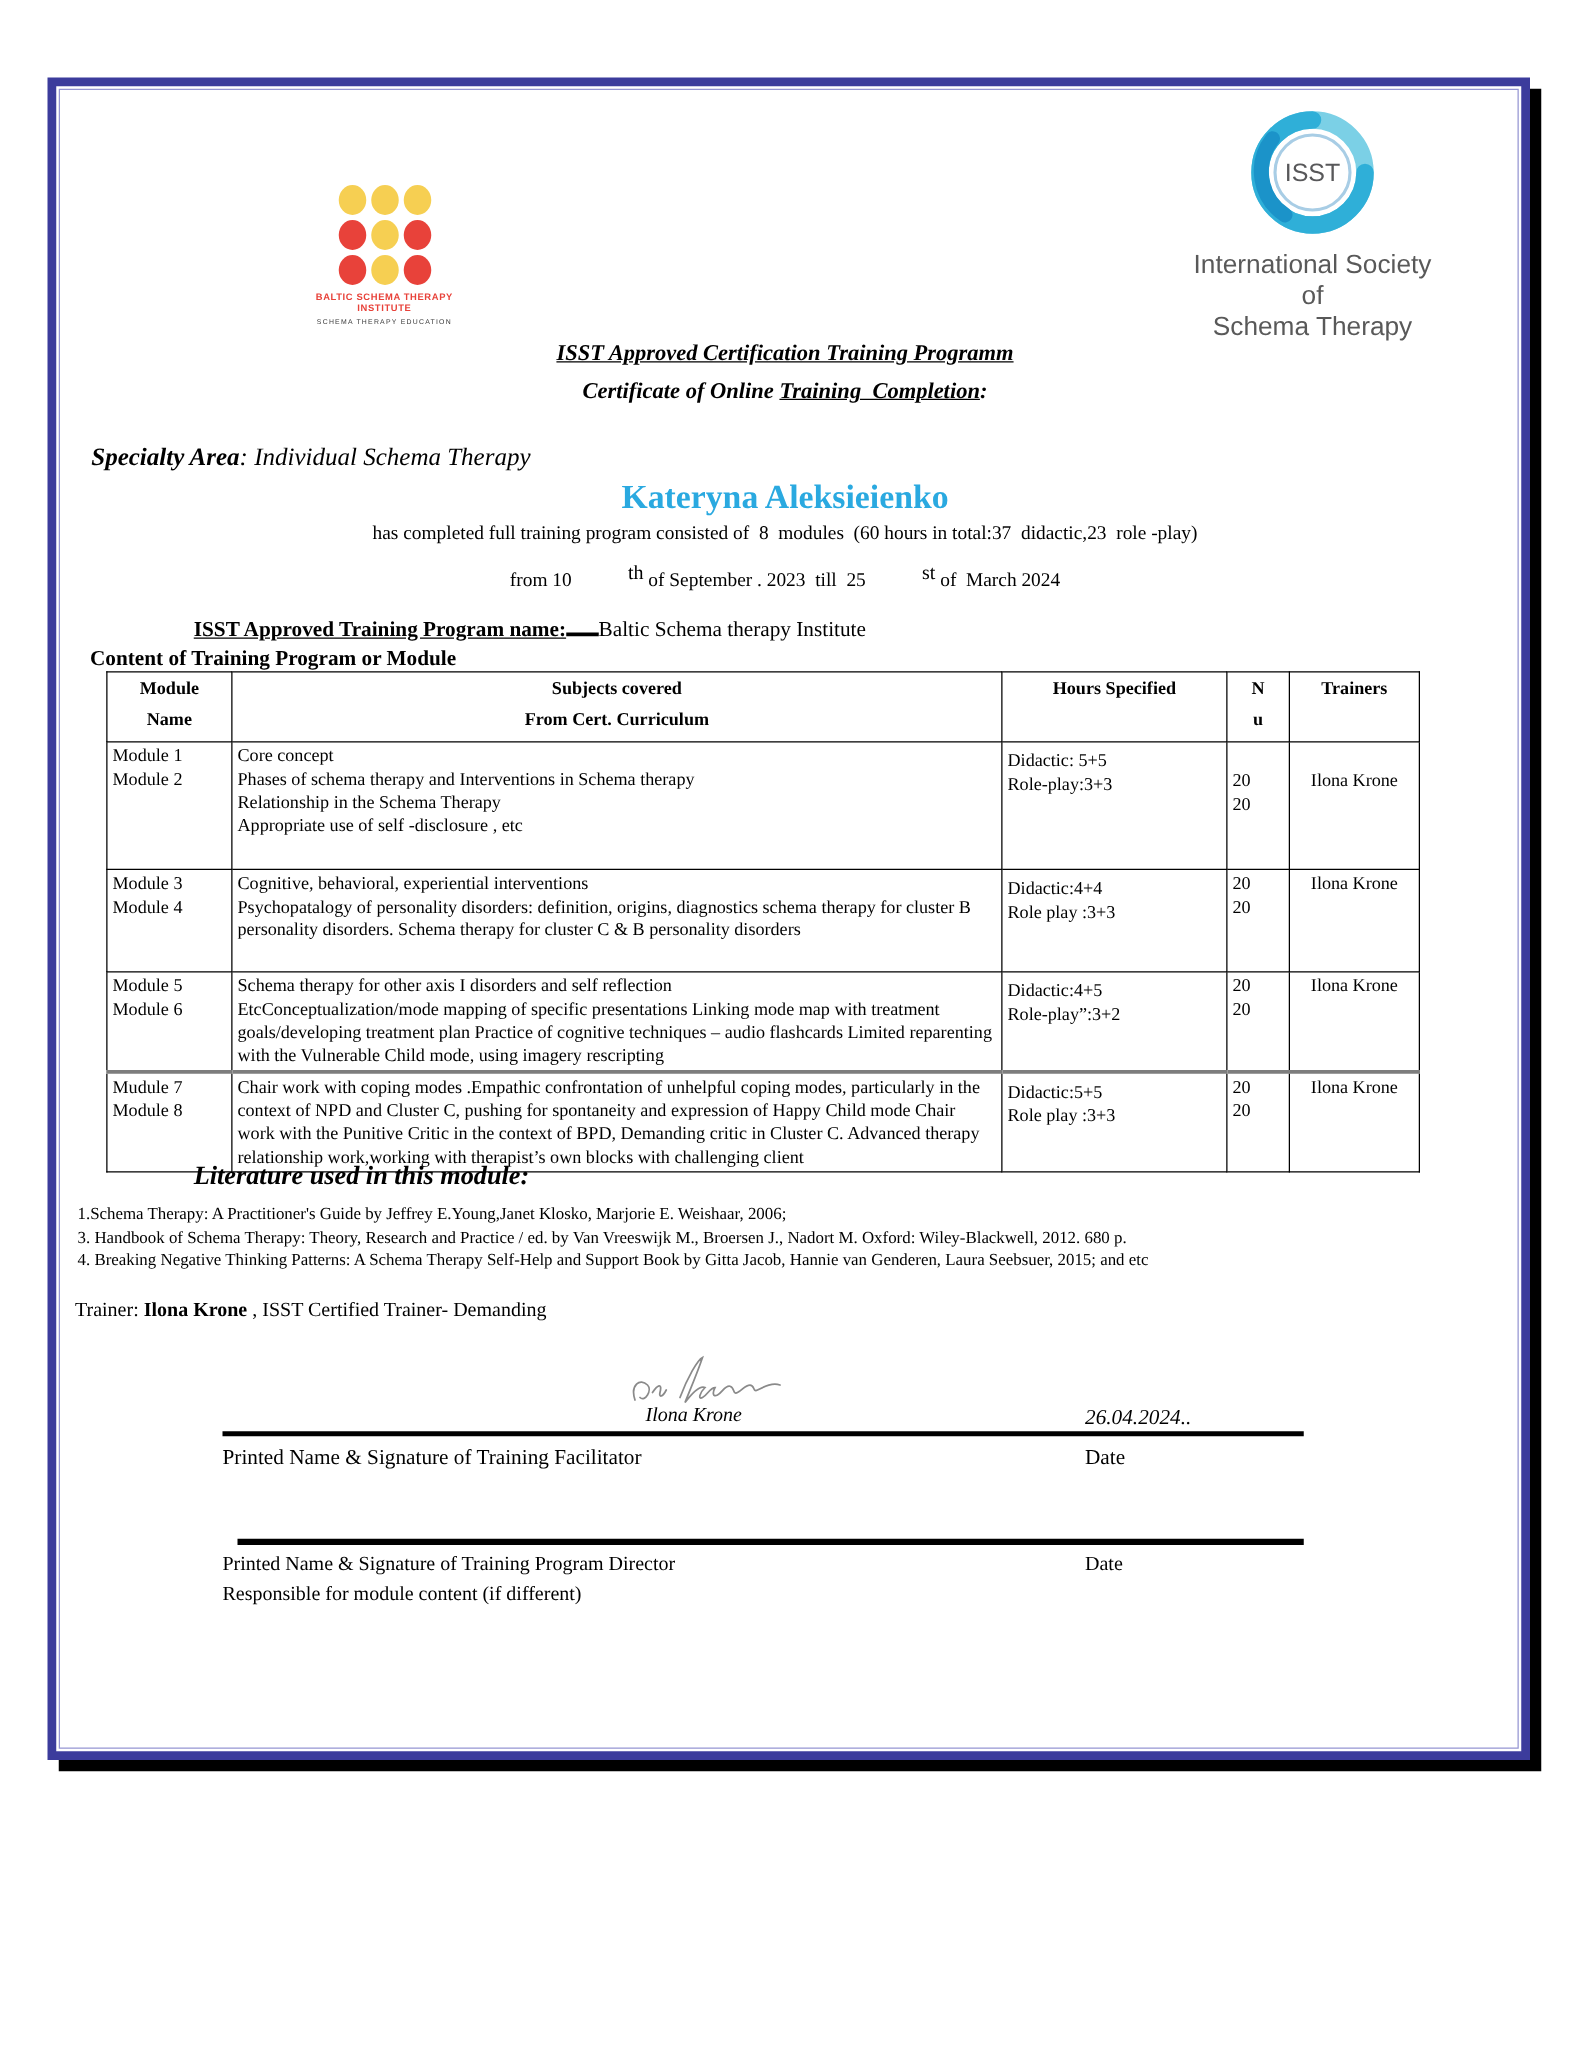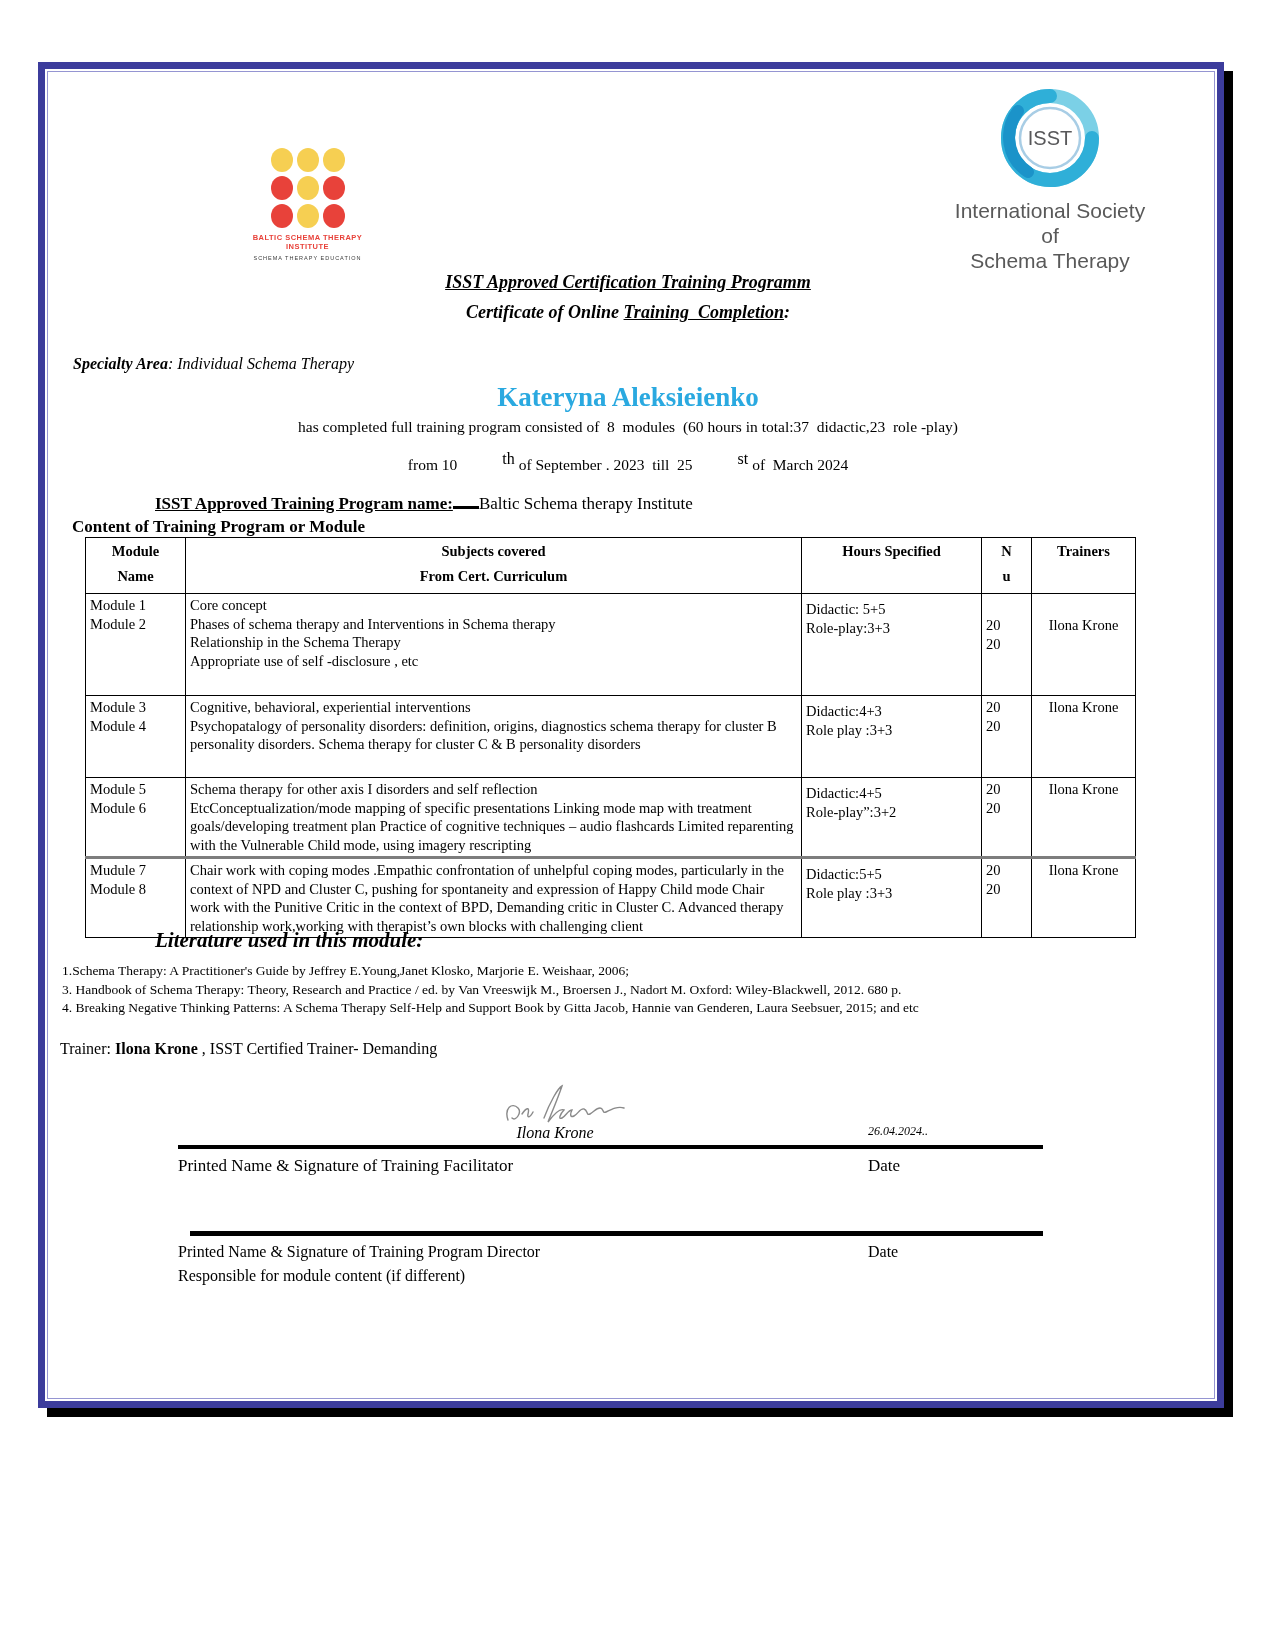--- a/index.html
+++ b/index.html
@@ -25,21 +25,21 @@
   .isst { left:945px; top:86px; width:210px; text-align:center; }
   .isst-caption { margin-top:4px; font-family:"Liberation Sans", sans-serif; font-size:21px;
                   color:#595959; line-height:25px; }
 
   .title1 { left:88px; top:272px; width:1080px; text-align:center; font-size:18px;
             font-weight:bold; font-style:italic; text-decoration:underline; }
   .title2 { left:88px; top:302px; width:1080px; text-align:center; font-size:18px;
             font-weight:bold; font-style:italic; }
   .title2 .u { text-decoration:underline; }
 
-  .specialty { left:73px; top:355px; font-size:16px; font-style:italic;text-align:right; }
+  .specialty { left:73px; top:355px; font-size:20px; font-style:italic;text-align:right; }
   .specialty .lbl { font-weight:bold; }
 
   .recipient { left:88px; top:382px; width:1080px; text-align:center;
                font-size:27px; font-weight:bold; }
 
   .bodyline1 { left:88px; top:418px; width:1080px; text-align:center; font-size:15.5px; }
   .bodyline2 { left:88px; top:450px; width:1080px; text-align:center; font-size:15.5px; }
   .bodyline2 sup { font-size:16px;padding-left:45px; }
 
   .progname { left:155px; top:492px; font-size:17px; }
@@ -65,21 +65,21 @@
   .cell-trainer { text-align:center; }
 
   .lit-heading { left:155px; top:928px; font-size:21px; font-weight:bold; font-style:italic; }
   .lit-list { left:62px; top:962px; width:1100px; font-size:13.5px; line-height:18.5px; }
 
   .trainer-line { left:60px; top:1040px; font-size:16px; }
   .trainer-line .b { font-weight:bold; }
 
   .sig-svg { left:500px; top:1078px; }
   .sig-name { left:430px; top:1124px; width:250px; text-align:center; font-style:italic; font-size:16px; }
-  .sig-date { left:868px; top:1124px; font-style:italic; font-size:12px; }
+  .sig-date { left:868px; top:1124px; font-style:italic; font-size:17px; }
   .rule1 { left:178px; top:1145px; width:865px; height:4px; background:#000; }
   .rule2 { left:190px; top:1231px; width:853px; height:5px; background:#000; }
   .fac-label { left:178px; top:1156px; font-size:17px; }
   .fac-date  { left:868px; top:1156px; font-size:17px; }
   .dir-label { left:178px; top:1243px; font-size:16px; }
   .dir-date  { left:868px; top:1243px; font-size:16px; }
   .resp-label{ left:178px; top:1267px; font-size:16px; }
 </style>
 </head>
 <body>
@@ -189,21 +189,21 @@
     <tr class="r2">
       <td>
             <div>Module 3</div>
             <div>Module 4</div>
           </td>
       <td>
             <div>Cognitive, behavioral, experiential interventions</div>
             <div>Psychopatalogy  of personality disorders: definition, origins, diagnostics schema therapy for cluster B personality disorders. Schema therapy for cluster C &amp; B personality disorders</div>
           </td>
       <td class="cell-hours">
-            <div>Didactic:4+3</div>
+            <div>Didactic:4+4</div>
             <div>Role play :3+3</div>
           </td>
       <td class="cell-nu">
             <div>20</div>
             <div>20</div>
           </td>
       <td class="cell-trainer">Ilona Krone</td>
     </tr>
     <tr class="r3">
       <td>

